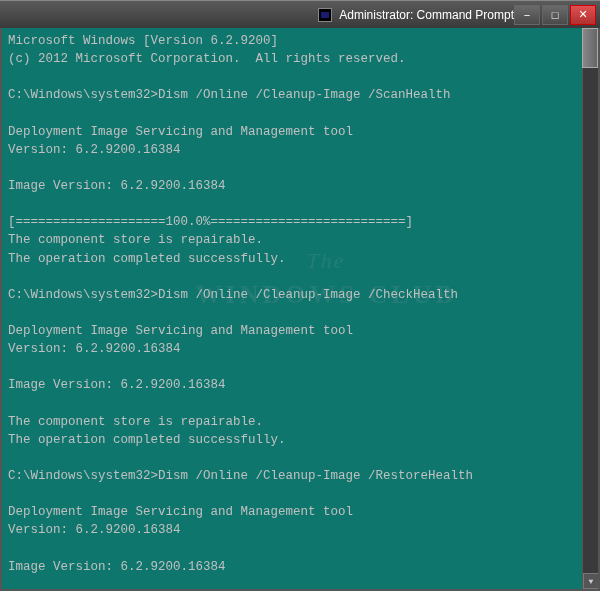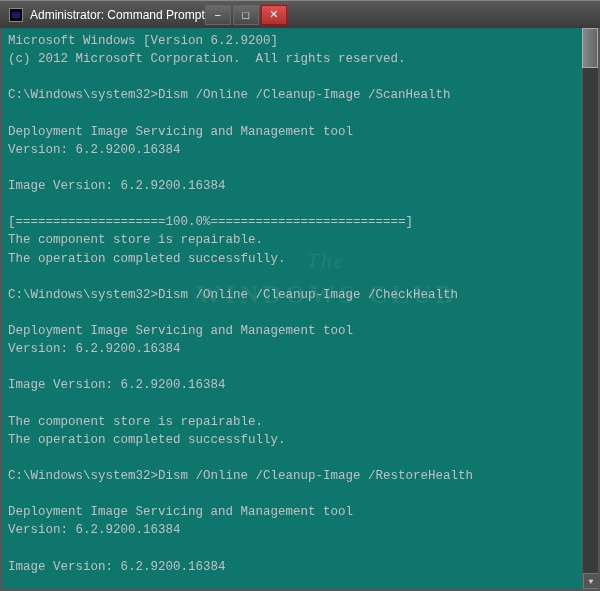--- a/index.html
+++ b/index.html
@@ -14,21 +14,21 @@
       background: #333;
       display: flex;
       flex-direction: column;
       font-family: 'Courier New', Courier, monospace;
     }
 
     .title-bar {
       background: linear-gradient(to bottom, #5a5a5a, #3a3a3a);
       display: flex;
       align-items: center;
-      justify-content: flex-start;
+      justify-content: flex-end;
       height: 28px;
       padding: 0 4px 0 8px;
       border-top: 1px solid #888;
       flex-shrink: 0;
     }
 
     .title-bar-left {
       display: flex;
       align-items: center;
       gap: 6px;

